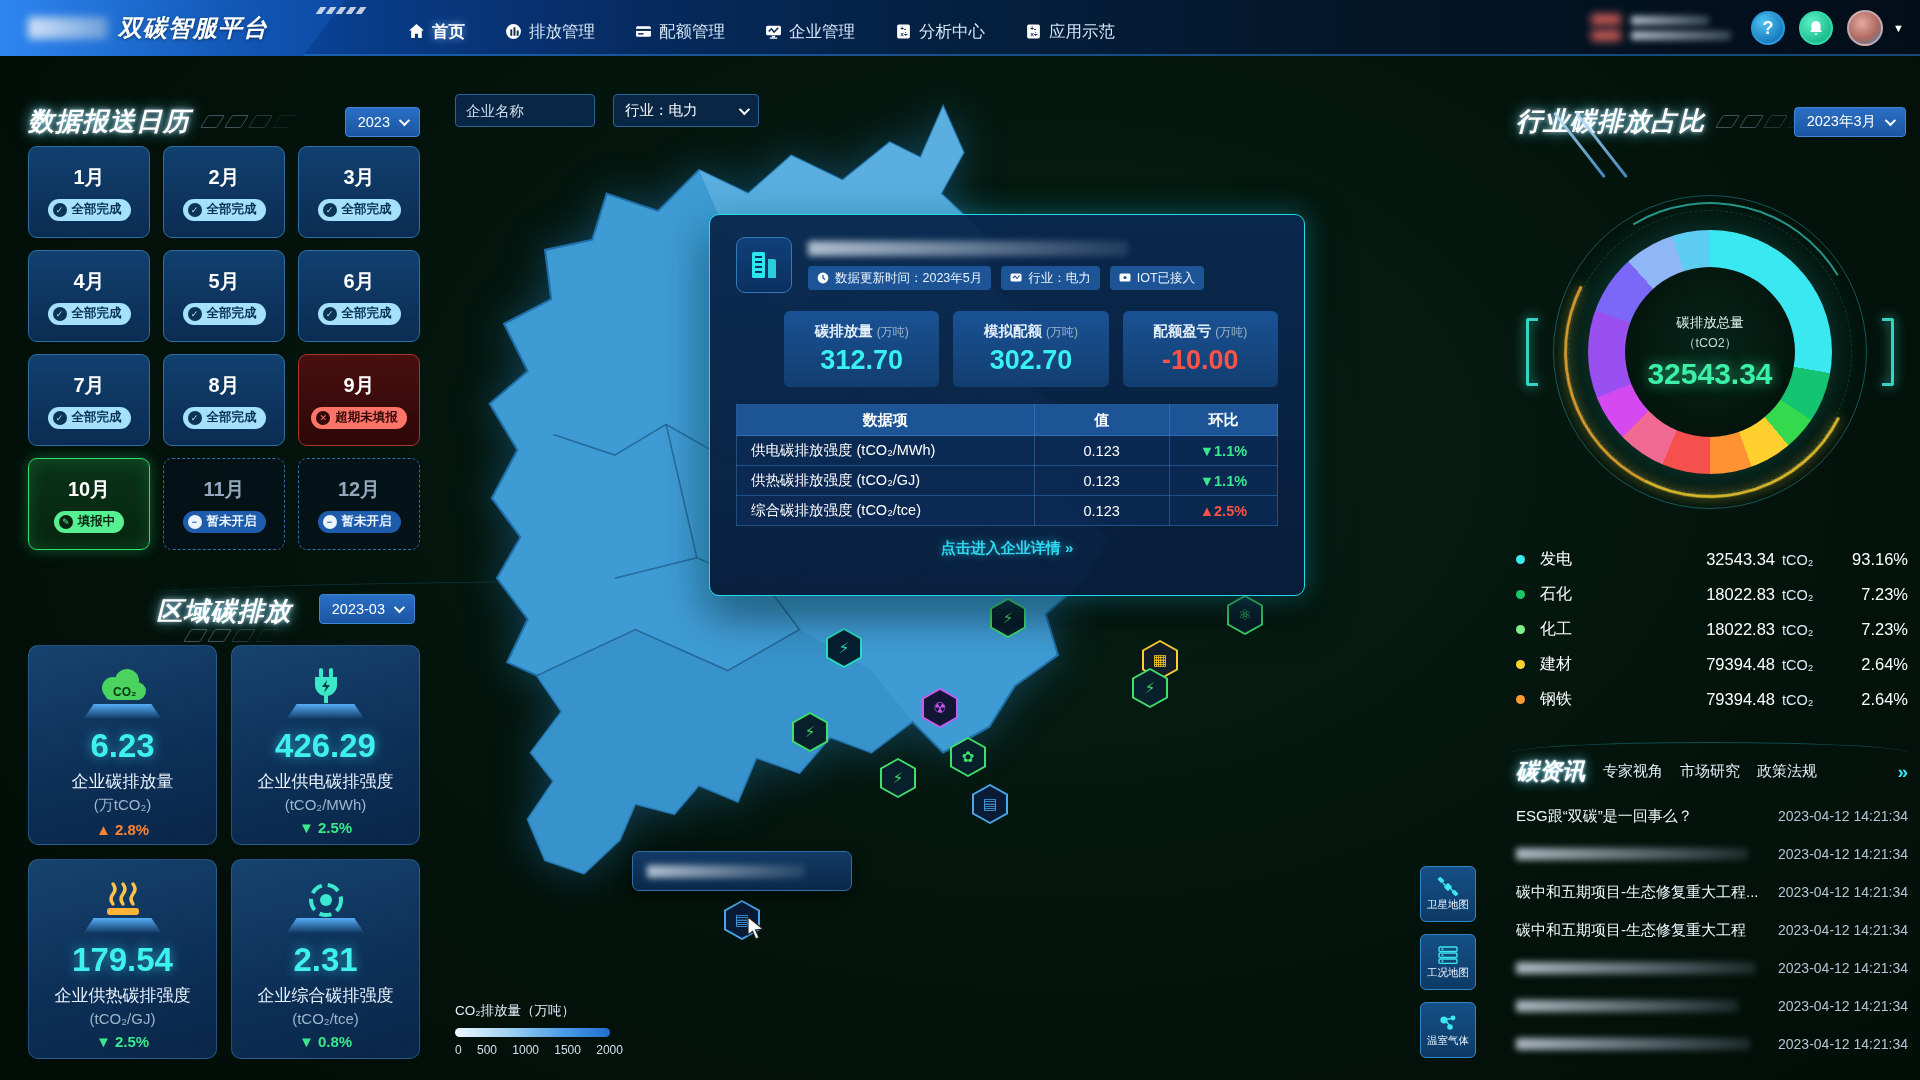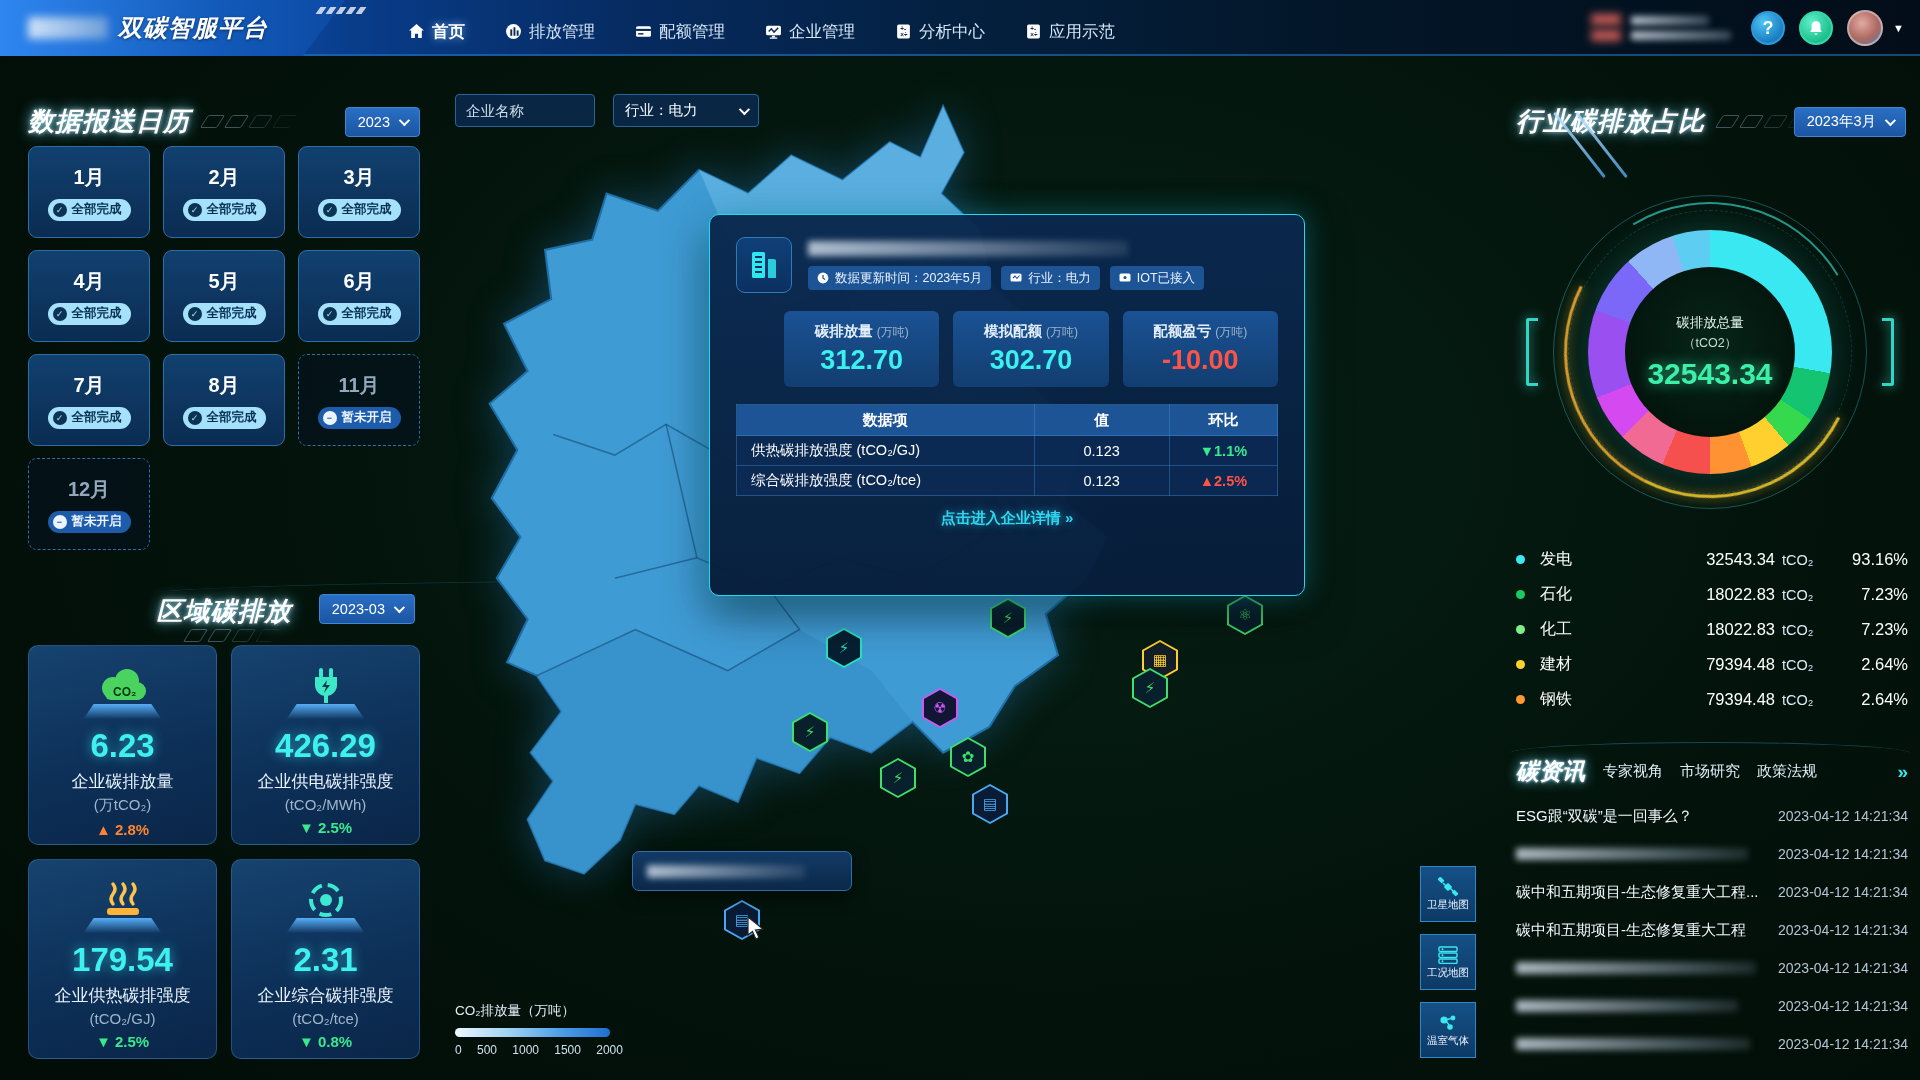--- a/index.html
+++ b/index.html
@@ -105,21 +105,21 @@
   .map-tooltip { position:absolute; left:632px; top:851px; width:220px; height:40px; border-radius:7px; z-index:8;
     background:linear-gradient(180deg,#123a66,#0b2949); border:1px solid #2e6ea6; display:flex; align-items:center; padding:0 14px;
     box-shadow:0 6px 16px rgba(0,0,0,.5); }
   .cursor-svg { position:absolute; left:746px; top:916px; z-index:9; }
   .co2-legend { position:absolute; left:455px; top:1002px; z-index:5; }
   .co2-legend .lt { font-size:13.5px; color:#e4eefa; }
   .co2-legend .bar { width:155px; height:9px; border-radius:5px; margin-top:8px;
     background:linear-gradient(90deg,#eef8ff,#9fd2f2 35%,#4a9ce6 70%,#1f6fd0); }
   .co2-legend .ticks { width:168px; display:flex; justify-content:space-between; font-size:12px; color:#cfe0ee; margin-top:6px; }
   .layer-btns { position:absolute; left:1420px; top:866px; display:flex; flex-direction:column; gap:12px; z-index:10; }
-  .layer-btn { width:56px; height:56px; border-radius:0; background:linear-gradient(180deg,#155086,#0d3a66);
+  .layer-btn { width:56px; height:56px; border-radius:6px; background:linear-gradient(180deg,#155086,#0d3a66);
     border:1px solid #2f86c8; display:flex; flex-direction:column; align-items:center; justify-content:center; gap:0; cursor:pointer; }
   .layer-btn .lic { height:22px; display:flex; align-items:center; }
   .layer-btn .ll { font-size:10.5px; color:#eaf4ff; }
 
   
   .popup { position:absolute; left:709px; top:214px; width:596px; height:382px; z-index:15;
     background:linear-gradient(180deg,rgba(10,40,78,.97),rgba(7,29,58,.97));
     border:1.5px solid #25d8f0; border-radius:10px; padding:22px 26px;
     box-shadow:0 0 28px rgba(30,200,240,.35), 0 16px 44px rgba(0,0,0,.55); }
   .p-head { display:flex; gap:16px; }
@@ -365,20 +365,34 @@
         <span>全部完成</span>
       </div>
   </div>
   <div class="mcard done">
     <div class="mlabel">8月</div>
     <div class="badge done">
         <span class="bico">✓</span>
         <span>全部完成</span>
       </div>
   </div>
+  <div class="mcard overdue">
+    <div class="mlabel">9月</div>
+    <div class="badge overdue">
+        <span class="bico">✕</span>
+        <span>超期未填报</span>
+      </div>
+  </div>
+  <div class="mcard active">
+    <div class="mlabel">10月</div>
+    <div class="badge active">
+        <span class="bico">✎</span>
+        <span>填报中</span>
+      </div>
+  </div>
   <div class="mcard pending">
     <div class="mlabel">11月</div>
     <div class="badge pending">
         <span class="bico">−</span>
         <span>暂未开启</span>
       </div>
   </div>
   <div class="mcard pending">
     <div class="mlabel">12月</div>
     <div class="badge pending">
@@ -650,20 +664,25 @@
   <table class="p-table">
     <thead>
       <tr>
         <th style="width:55%;">数据项</th>
         <th style="width:25%;">值</th>
         <th style="width:20%;">环比</th>
       </tr>
     </thead>
     <tbody>
       <tr>
+        <td class="nm">供电碳排放强度 (tCO₂/MWh)</td>
+        <td>0.123</td>
+        <td><span class="dn"><span>▼</span><span>1.1%</span></span></td>
+      </tr>
+      <tr>
         <td class="nm">供热碳排放强度 (tCO₂/GJ)</td>
         <td>0.123</td>
         <td><span class="dn"><span>▼</span><span>1.1%</span></span></td>
       </tr>
       <tr>
         <td class="nm">综合碳排放强度 (tCO₂/tce)</td>
         <td>0.123</td>
         <td><span class="up"><span>▲</span><span>2.5%</span></span></td>
       </tr>
     </tbody>

